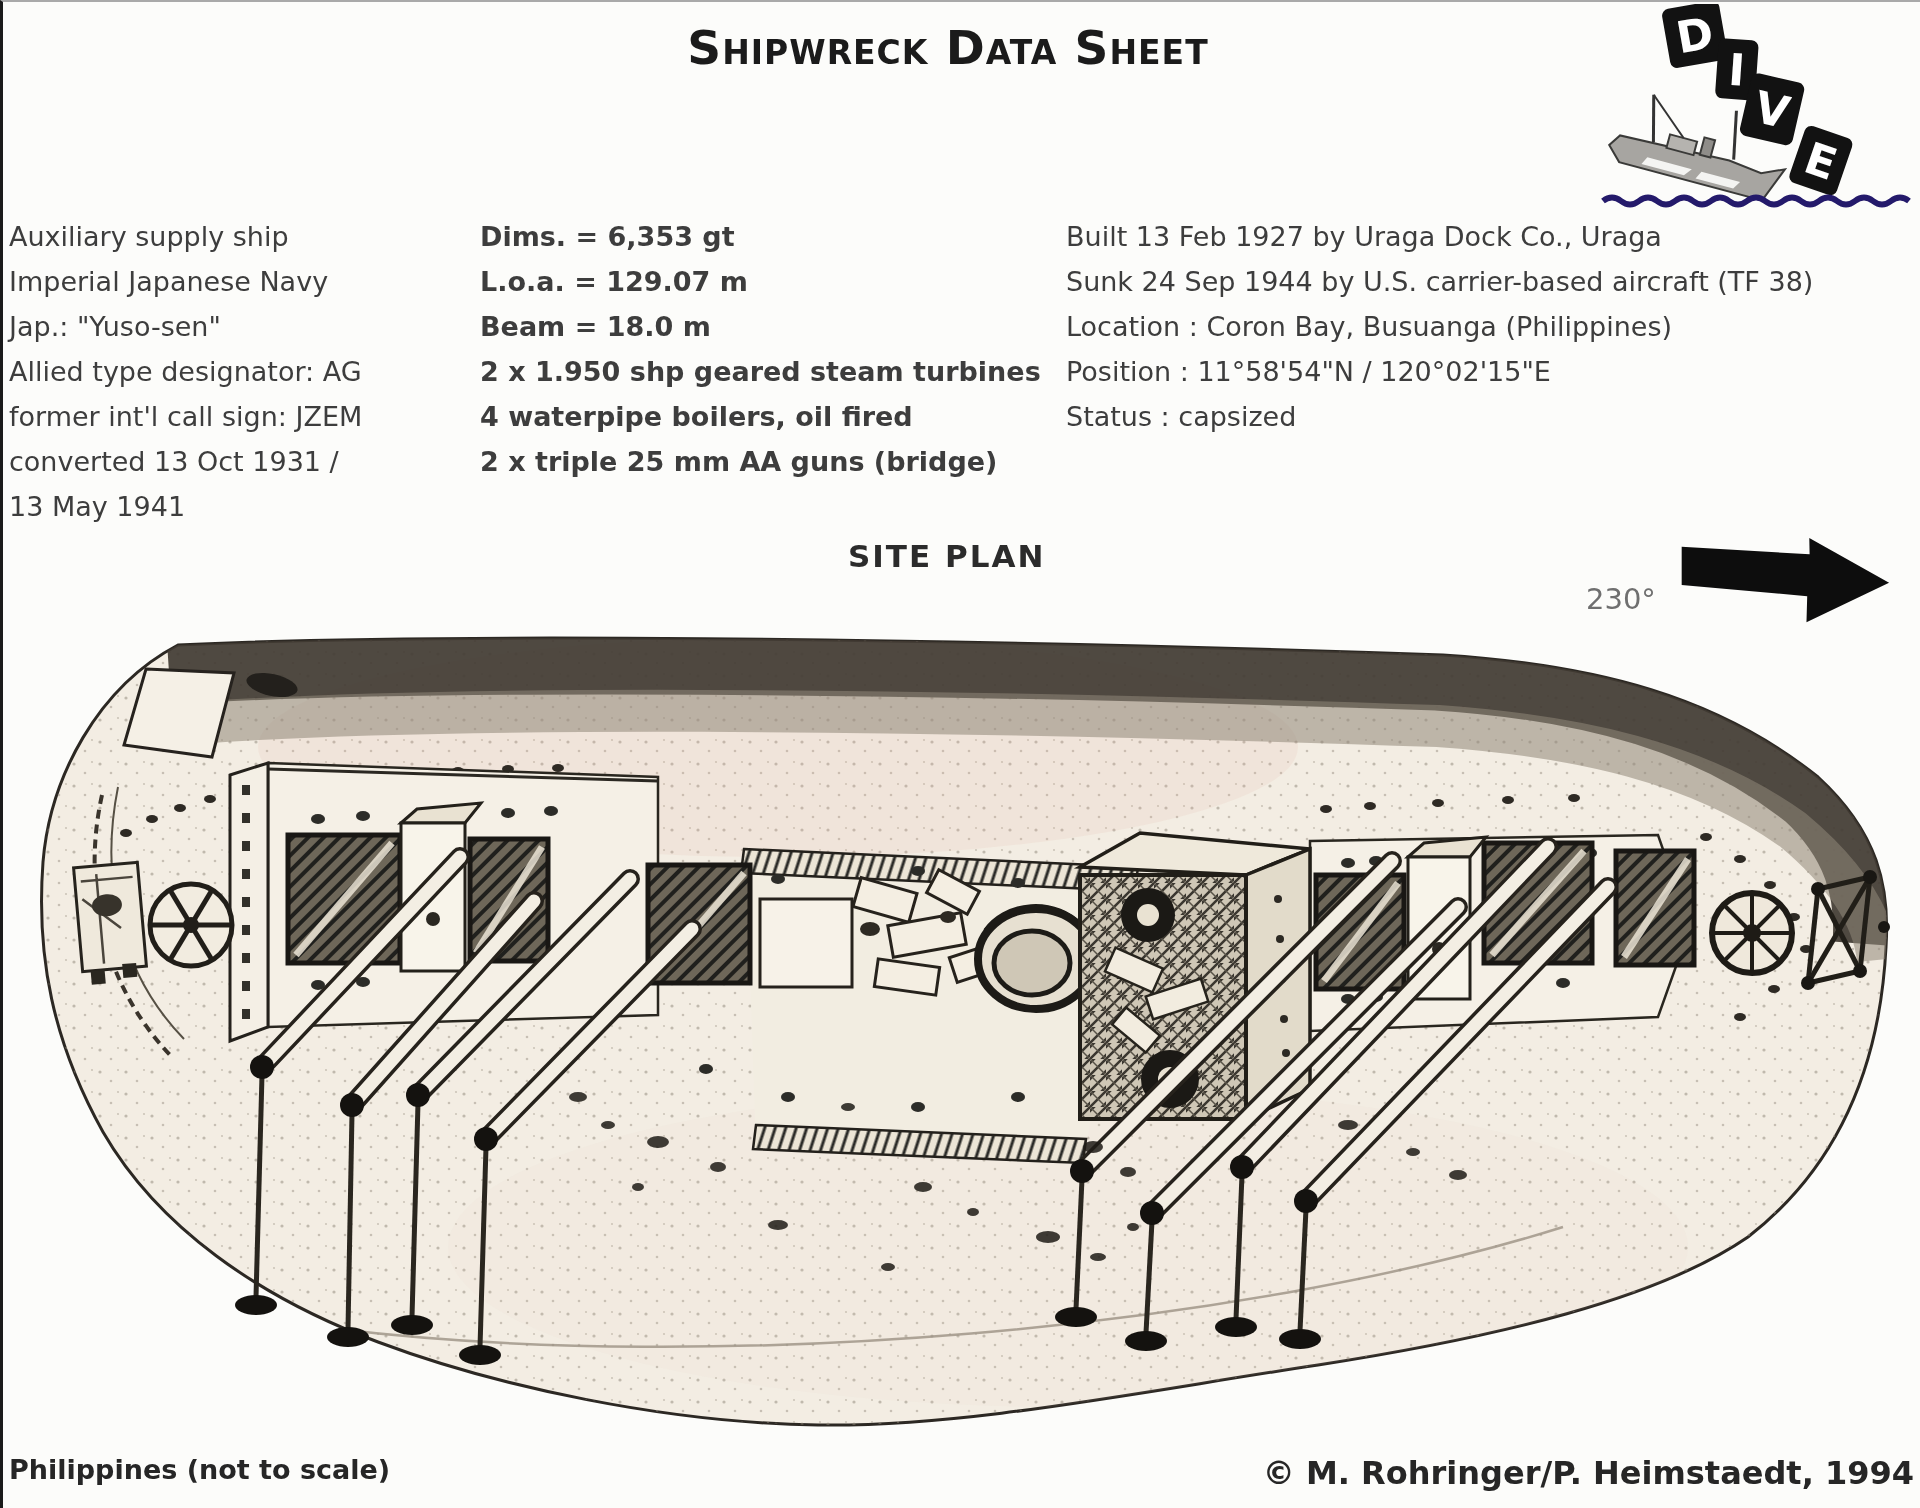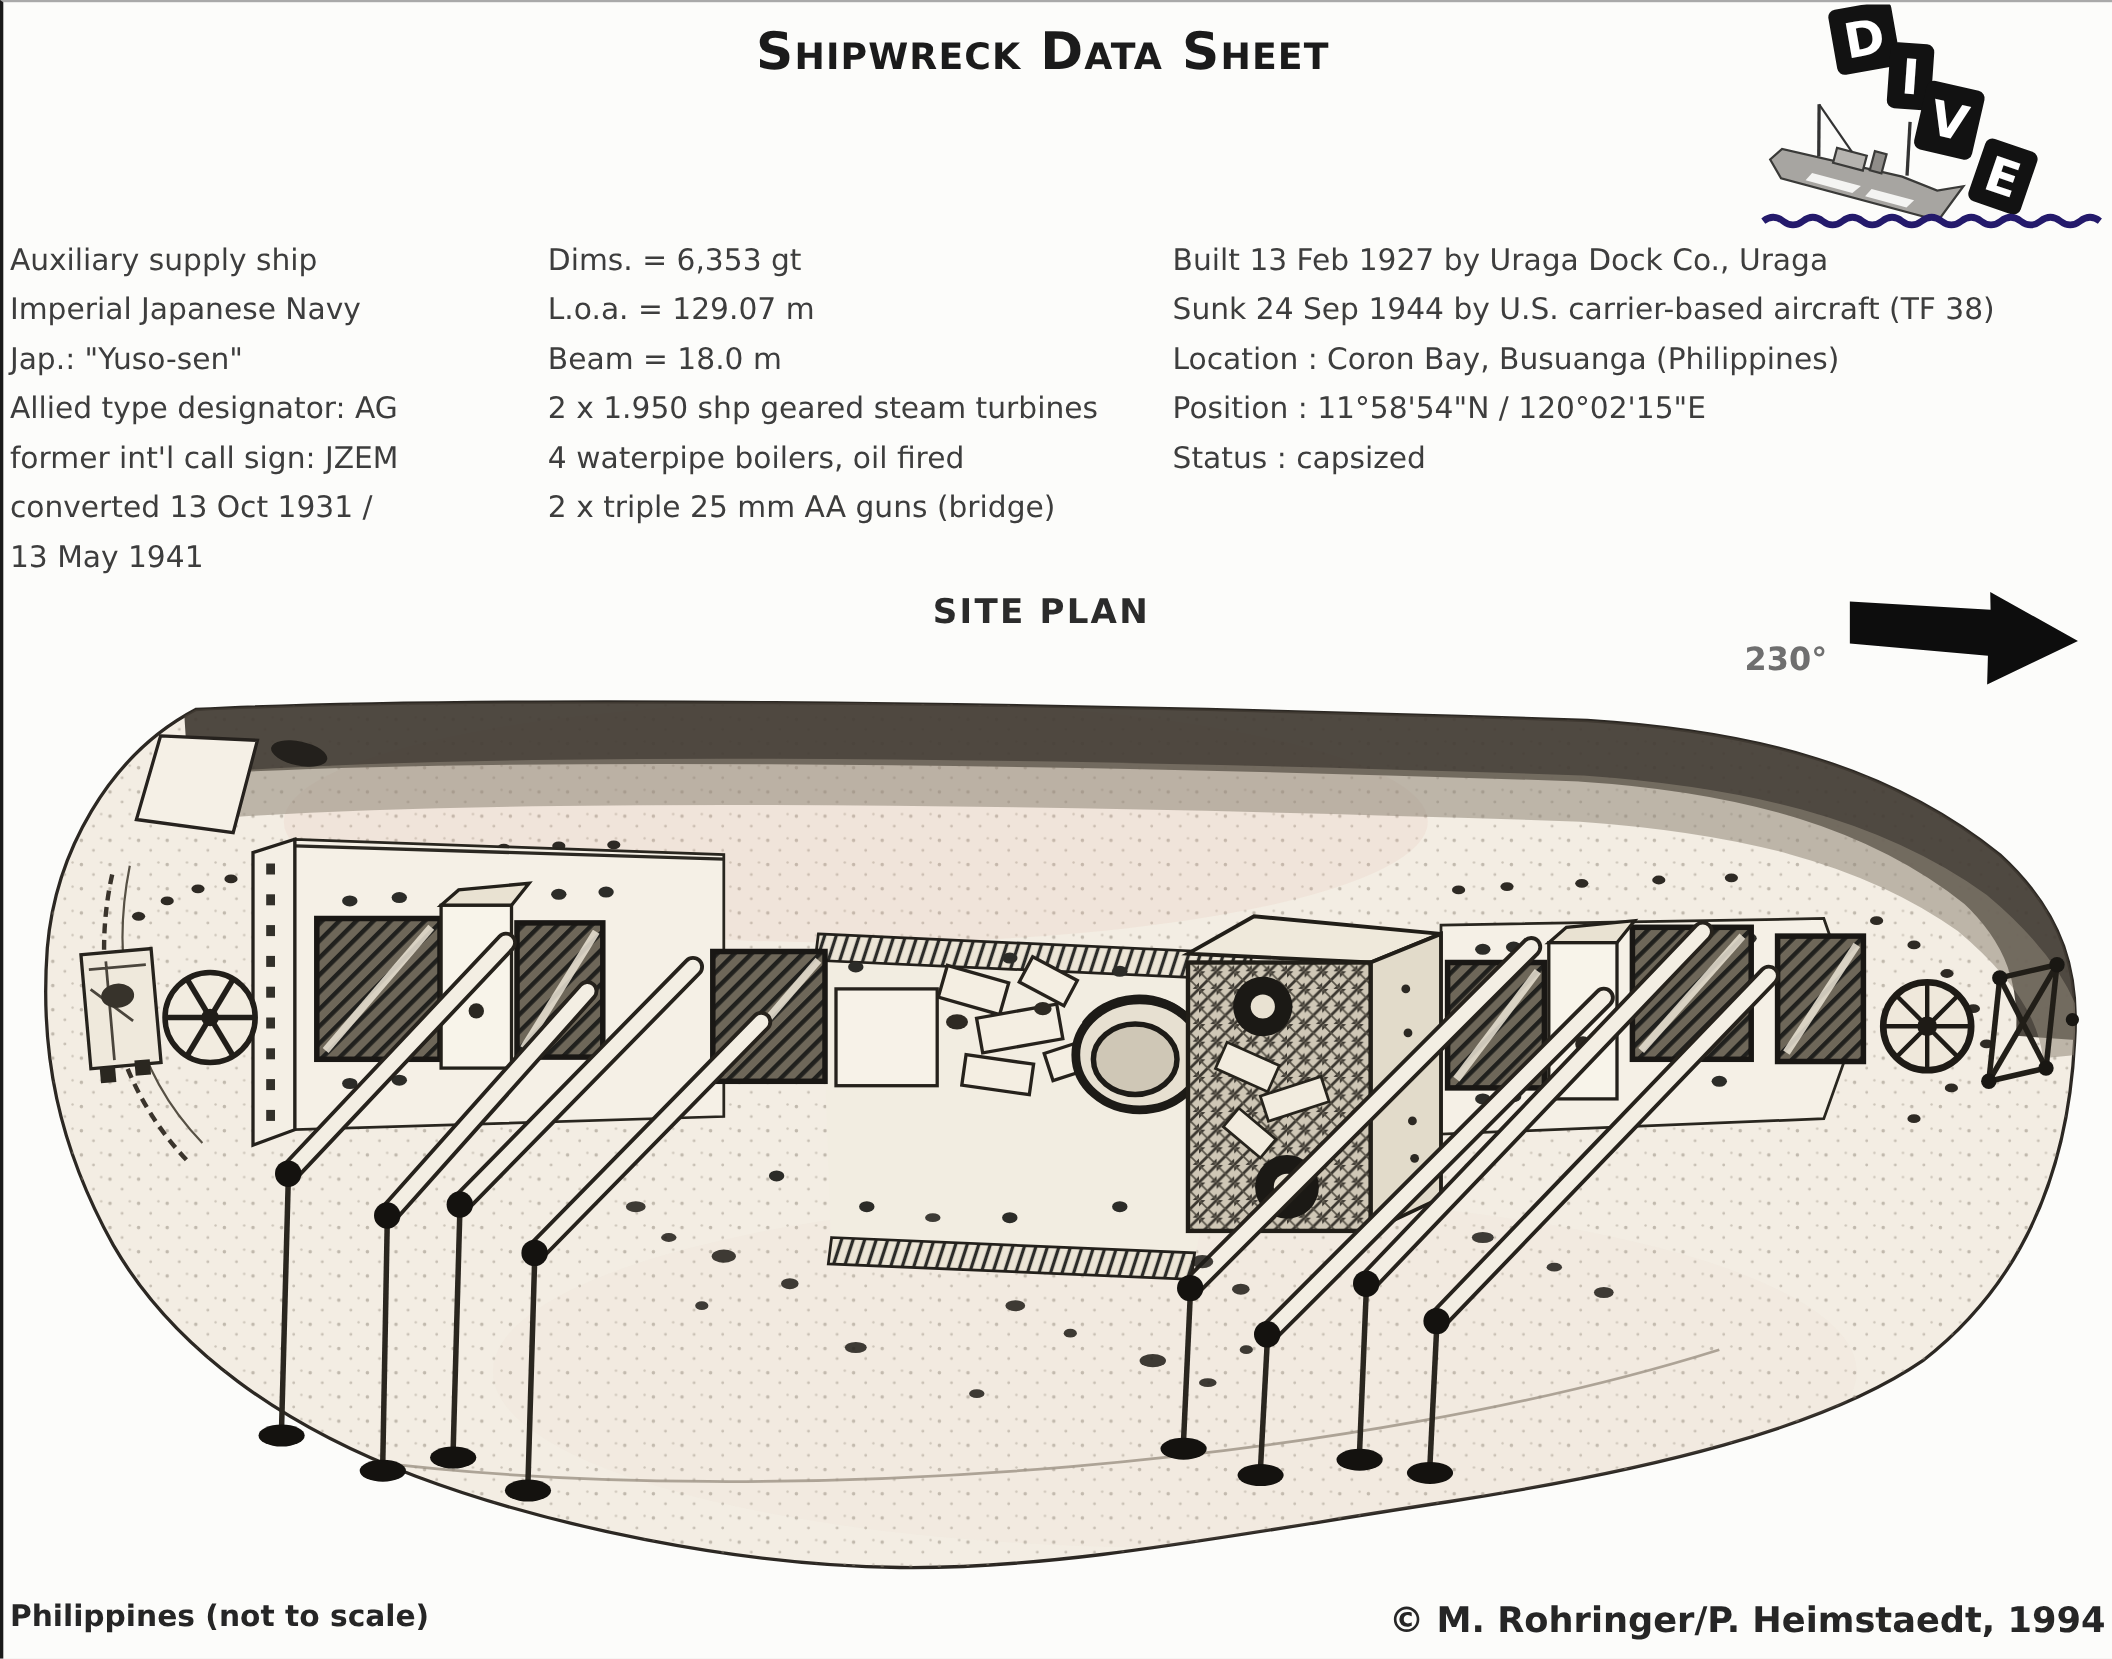--- a/index.html
+++ b/index.html
@@ -11,24 +11,24 @@
   body{width:1920px;height:1508px;background:#e8e8e6;font-family:"DejaVu Sans","Liberation Sans",sans-serif;}
   .page{position:relative;width:1920px;height:1508px;background:var(--page_bg);
         border-left:3px solid #1a1a1a;border-top:2px solid #a9a9a9;box-sizing:border-box;overflow:hidden;}
   .title{position:absolute;left:0;top:18px;width:1800px;text-align:center;
          font-size:47px;font-weight:700;letter-spacing:1px;color:var(--title_text);
          font-variant:small-caps;padding-left:45px;}
   .ship-name{position:absolute;left:6px;top:112px;font-size:39px;font-weight:700;font-style:italic;
              color:var(--ship_name);}
   .cols{position:absolute;top:212px;left:0;width:1920px;}
   .col{position:absolute;top:0;font-size:27px;line-height:45px;color:var(--body_text);white-space:nowrap;}
-  .col1{left:6px;}  .col2{left:495px;}  .col3{left:1063px;}
+  .col1{left:6px;}  .col2{left:477px;font-weight:bold;}  .col3{left:1063px;}
   .site-plan{position:absolute;left:845px;top:536px;font-size:31px;font-weight:700;
              letter-spacing:2px;color:#2b2b2b;}
-  .bearing{position:absolute;left:1583px;top:580px;font-size:29px;color:var(--bearing_text);font-weight:bold;}
+  .bearing{position:absolute;left:1583px;top:580px;font-size:29px;color:var(--bearing_text);}
   .arrow-svg{position:absolute;left:1676px;top:528px;}
   .logo-svg{position:absolute;left:1598px;top:2px;}
   .drawing-svg{position:absolute;left:15px;top:625px;}
   .footer-left{position:absolute;left:6px;top:1452px;font-size:27px;font-weight:700;color:var(--footer_text);}
   .footer-right{position:absolute;right:6px;top:1452px;font-size:32px;font-weight:700;color:var(--footer_text);}
   .logo-letter{font-family:"DejaVu Sans",sans-serif;font-weight:700;}
 </style>
 </head>
 <body>
 

